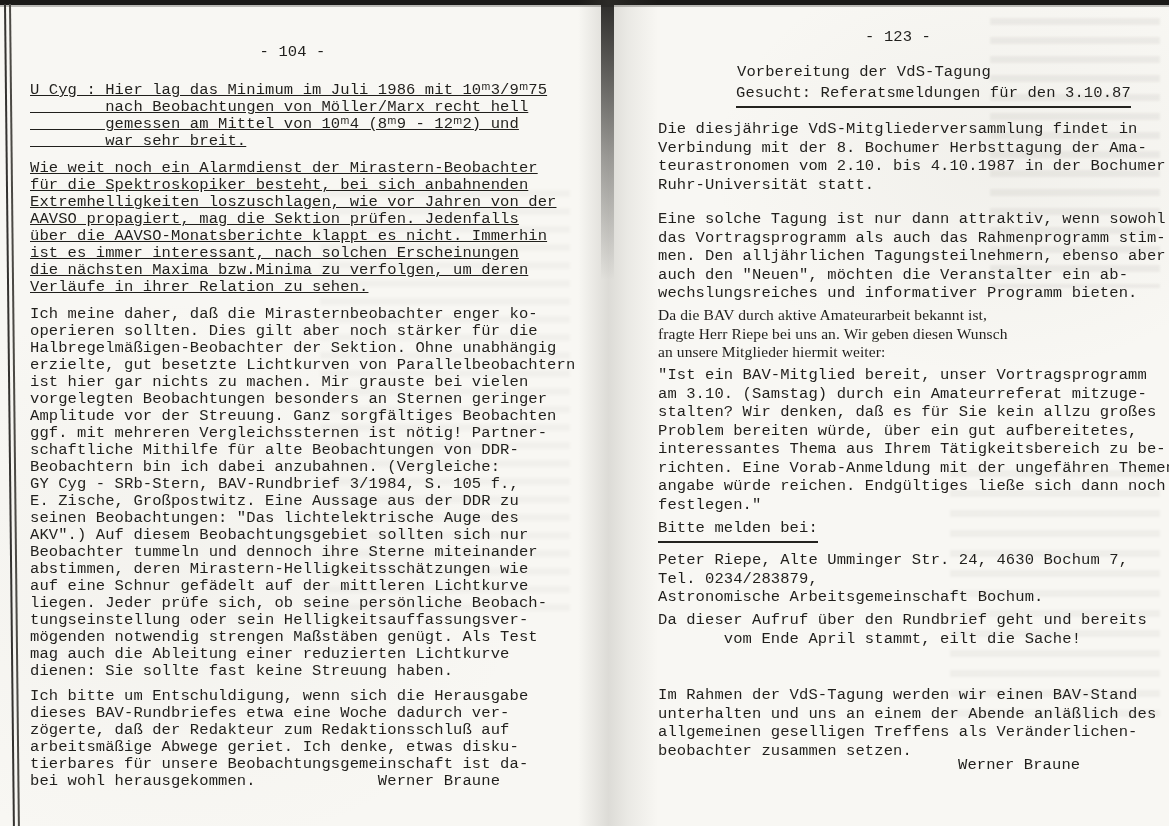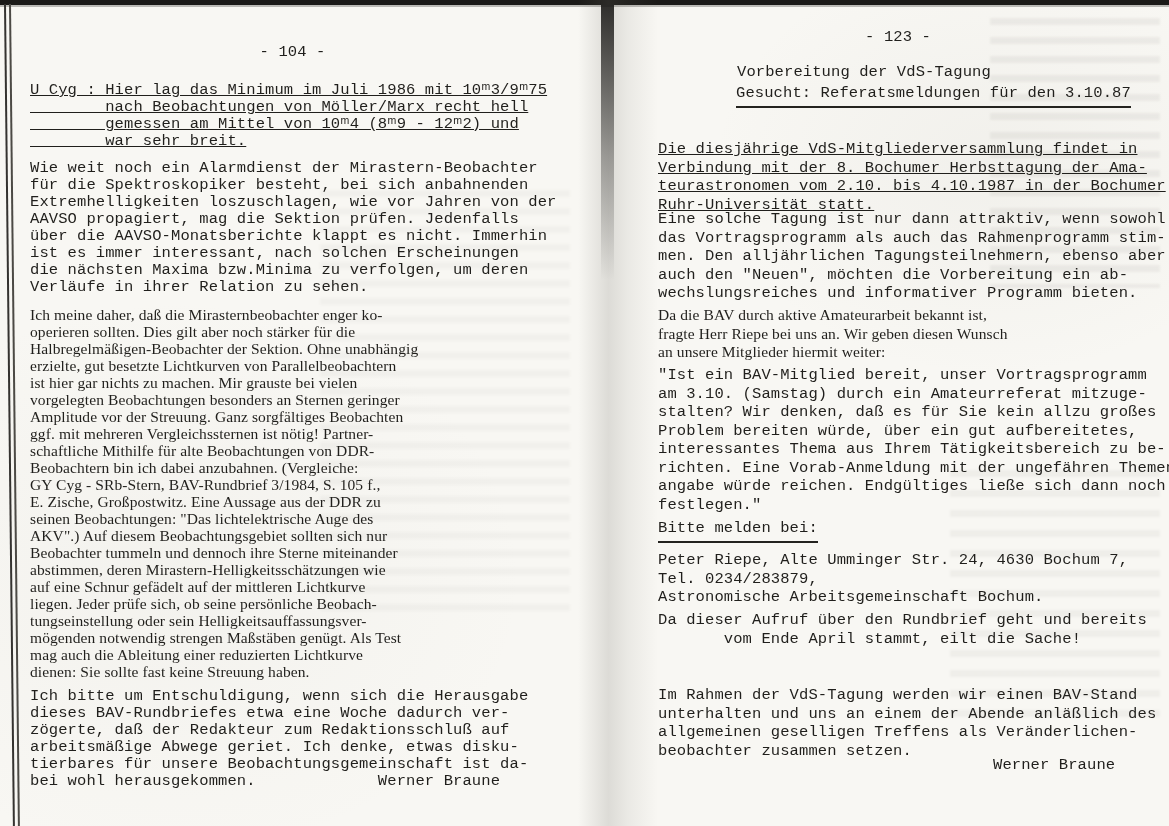--- a/index.html
+++ b/index.html
@@ -51,29 +51,29 @@
 <div class="bleed bleed-1"></div>
 <div class="bleed bleed-2"></div>
 <div class="bleed bleed-3"></div>
 
 <div>
   <div class="txt lp page-number" style="left:20px;top:44px;text-align:center;">- 104 -</div>
   <div class="txt lp" style="left:30px;top:82px;text-decoration:underline;">U Cyg : Hier lag das Minimum im Juli 1986 mit 10ᵐ3/9ᵐ75
         nach Beobachtungen von Möller/Marx recht hell
         gemessen am Mittel von 10ᵐ4 (8ᵐ9 - 12ᵐ2) und
         war sehr breit.</div>
-  <div class="txt lp" style="left:30px;top:160px;">Wie weit noch ein Alarmdienst der Mirastern-Beobachter
+  <div class="txt lp" style="left:30px;top:160px;text-decoration:underline;">Wie weit noch ein Alarmdienst der Mirastern-Beobachter
 für die Spektroskopiker besteht, bei sich anbahnenden
 Extremhelligkeiten loszuschlagen, wie vor Jahren von der
 AAVSO propagiert, mag die Sektion prüfen. Jedenfalls
 über die AAVSO-Monatsberichte klappt es nicht. Immerhin
 ist es immer interessant, nach solchen Erscheinungen
 die nächsten Maxima bzw.Minima zu verfolgen, um deren
 Verläufe in ihrer Relation zu sehen.</div>
-  <div class="txt lp" style="left:30px;top:306px;font-family:Liberation Serif, serif;">Ich meine daher, daß die Mirasternbeobachter enger ko-
+  <div class="txt lp" style="left:30px;top:306px;">Ich meine daher, daß die Mirasternbeobachter enger ko-
 operieren sollten. Dies gilt aber noch stärker für die
 Halbregelmäßigen-Beobachter der Sektion. Ohne unabhängig
 erzielte, gut besetzte Lichtkurven von Parallelbeobachtern
 ist hier gar nichts zu machen. Mir grauste bei vielen
 vorgelegten Beobachtungen besonders an Sternen geringer
 Amplitude vor der Streuung. Ganz sorgfältiges Beobachten
 ggf. mit mehreren Vergleichssternen ist nötig! Partner-
 schaftliche Mithilfe für alte Beobachtungen von DDR-
 Beobachtern bin ich dabei anzubahnen. (Vergleiche:
 GY Cyg - SRb-Stern, BAV-Rundbrief 3/1984, S. 105 f.,
@@ -93,28 +93,28 @@
 zögerte, daß der Redakteur zum Redaktionsschluß auf
 arbeitsmäßige Abwege geriet. Ich denke, etwas disku-
 tierbares für unsere Beobachtungsgemeinschaft ist da-
 bei wohl herausgekommen.             Werner Braune</div>
 </div>
 
 <div>
   <div class="txt rp page-number" style="left:658px;top:28px;width:480px;">- 123 -</div>
   <div class="txt rp" style="left:737px;top:63px;">Vorbereitung der VdS-Tagung</div>
   <div class="txt rp underlined" style="left:695px;top:84px;margin-left:41px;">Gesucht: Referatsmeldungen für den 3.10.87</div>
-  <div class="txt rp" style="left:658px;top:140px;text-decoration:underline;">Die diesjährige VdS-Mitgliederversammlung findet in
+  <div class="txt rp" style="left:658px;top:120px;">Die diesjährige VdS-Mitgliederversammlung findet in
 Verbindung mit der 8. Bochumer Herbsttagung der Ama-
 teurastronomen vom 2.10. bis 4.10.1987 in der Bochumer
 Ruhr-Universität statt.</div>
   <div class="txt rp" style="left:658px;top:210px;">Eine solche Tagung ist nur dann attraktiv, wenn sowohl
 das Vortragsprogramm als auch das Rahmenprogramm stim-
 men. Den alljährlichen Tagungsteilnehmern, ebenso aber
-auch den "Neuen", möchten die Vorbereitung ein ab-
+auch den "Neuen", möchten die Veranstalter ein ab-
 wechslungsreiches und informativer Programm bieten.</div>
   <div class="txt rp" style="left:658px;top:306px;font-family:Liberation Serif, serif;">Da die BAV durch aktive Amateurarbeit bekannt ist,
 fragte Herr Riepe bei uns an. Wir geben diesen Wunsch
 an unsere Mitglieder hiermit weiter:</div>
   <div class="txt rp" style="left:658px;top:366px;">"Ist ein BAV-Mitglied bereit, unser Vortragsprogramm
 am 3.10. (Samstag) durch ein Amateurreferat mitzuge-
 stalten? Wir denken, daß es für Sie kein allzu großes
 Problem bereiten würde, über ein gut aufbereitetes,
 interessantes Thema aus Ihrem Tätigkeitsbereich zu be-
 richten. Eine Vorab-Anmeldung mit der ungefähren Themen-
@@ -123,14 +123,14 @@
   <div class="txt rp underlined" style="left:658px;top:519px;font-family:Liberation Mono, monospace;">Bitte melden bei:</div>
   <div class="txt rp" style="left:658px;top:551px;">Peter Riepe, Alte Umminger Str. 24, 4630 Bochum 7,
 Tel. 0234/283879,
 Astronomische Arbeitsgemeinschaft Bochum.</div>
   <div class="txt rp" style="left:658px;top:611px;text-align:center;">Da dieser Aufruf über den Rundbrief geht und bereits
 vom Ende April stammt, eilt die Sache!</div>
   <div class="txt rp" style="left:658px;top:686px;">Im Rahmen der VdS-Tagung werden wir einen BAV-Stand
 unterhalten und uns an einem der Abende anläßlich des
 allgemeinen geselligen Treffens als Veränderlichen-
 beobachter zusammen setzen.</div>
-  <div class="txt rp" style="left:993px;top:756px;">Werner Braune</div>
+  <div class="txt rp" style="left:958px;top:756px;">Werner Braune</div>
 </div>
 
 </body></html>

